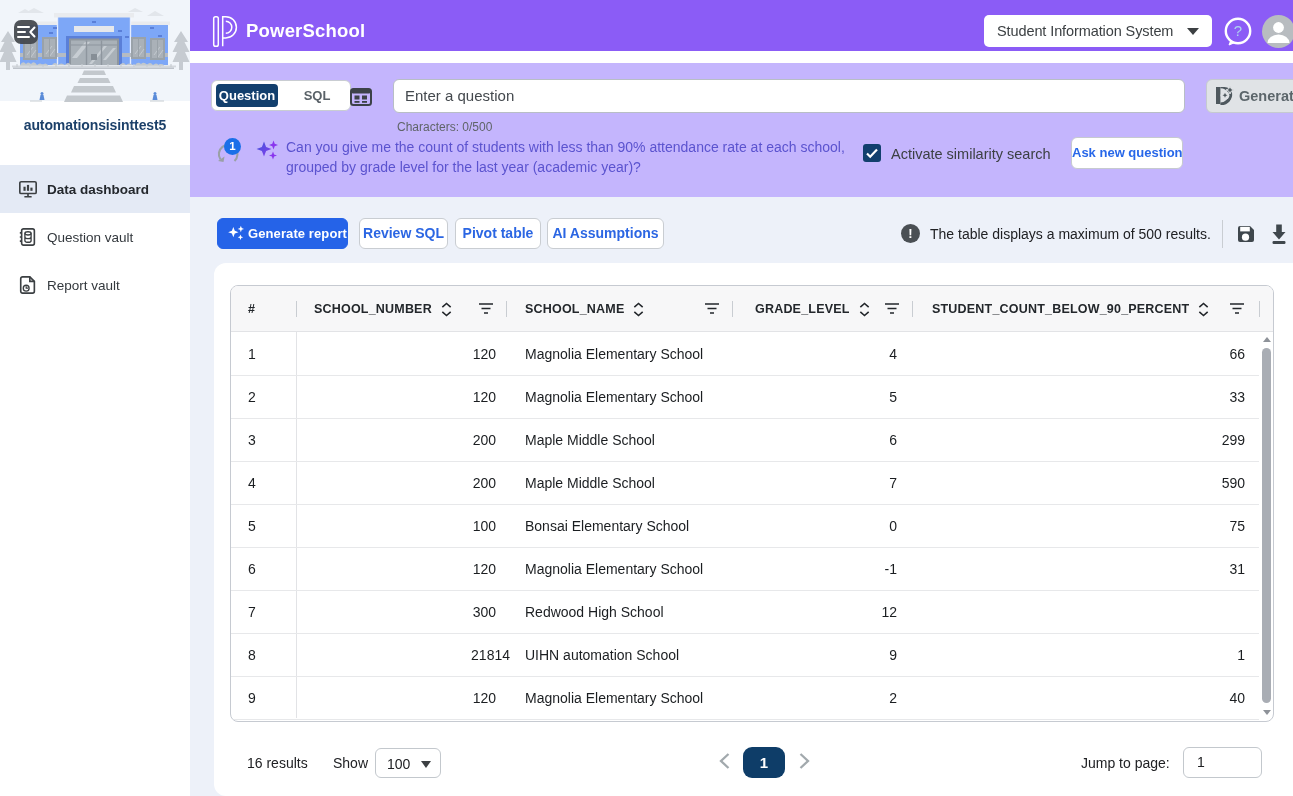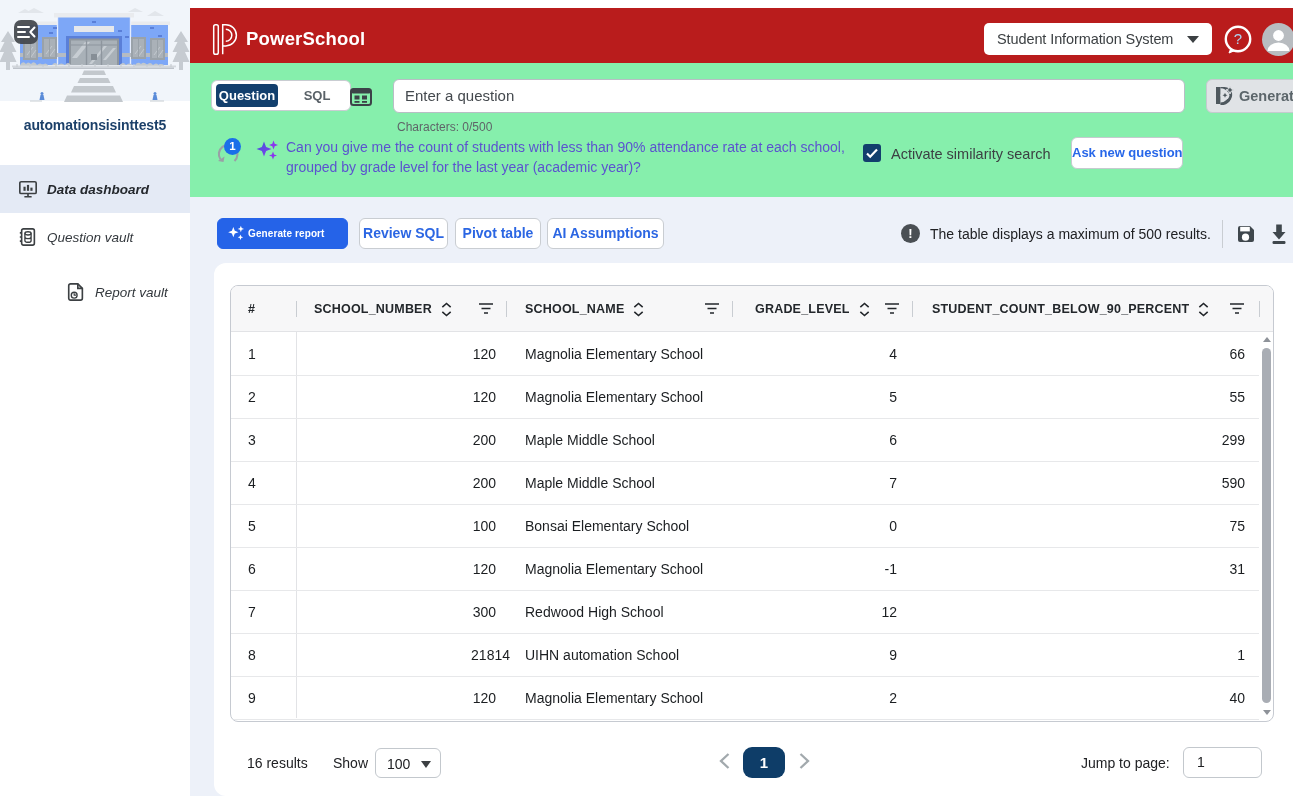--- a/index.html
+++ b/index.html
@@ -5,38 +5,38 @@
 * { margin:0; padding:0; box-sizing:border-box; }
 html,body { width:1293px; height:796px; overflow:hidden; font-family:"Liberation Sans",sans-serif; background:#fff; }
 
 
 #sidebar { position:absolute; left:0; top:0; width:190px; height:796px; background:#fff; z-index:5; }
 #illu { position:absolute; left:0; top:0; width:190px; height:105px; }
 #collapse { position:absolute; left:14px; top:20px; width:24px; height:24px; background:rgba(66,69,75,.92); border-radius:7px; }
 #side-title { position:absolute; left:0; top:117px; width:190px; text-align:center; font-weight:bold; font-size:14px; color:#1c4069; letter-spacing:-.1px; }
 .navitem { position:absolute; left:0; width:190px; height:48px; display:flex; align-items:center; }
 .navitem .ic { margin-left:18px; width:20px; height:20px; }
-.navitem .lb { margin-left:9px; font-size:13.5px; color:#33383d;font-style:italic; }
+.navitem .lb { margin-left:9px; font-size:13.5px; color:#33383d; }
 #nav1 { top:165px; background:#e4eaf5; }
 #nav1 .lb { font-weight:bold; color:#24282d; }
 #nav2 { top:213px; }
-#nav3 { top:268px;padding-left:48px; }
-
-
-#topbar { position:absolute; left:190px; top:8px; width:1103px; height:63px; background:#b91c1c; }
+#nav3 { top:261px; }
+
+
+#topbar { position:absolute; left:190px; top:0; width:1103px; height:51px; background:#8b5cf6; }
 #pslogo { position:absolute; left:22px; top:15px; }
 #pstext { position:absolute; left:56px; top:20px; color:#fff; font-weight:bold; font-size:18.5px; letter-spacing:.2px; }
 #sisdd { position:absolute; left:794px; top:15px; width:228px; height:32px; background:#fff; border-radius:5px; display:flex; align-items:center; }
 #sisdd span { margin-left:13px; font-size:14.5px; color:#3c4043; letter-spacing:-.1px; }
 #sisdd .tri { position:absolute; right:13px; top:13px; width:0; height:0; border-left:6.5px solid transparent; border-right:6.5px solid transparent; border-top:7.5px solid #3c4043; }
 #helpic { position:absolute; left:1031px; top:7px; }
 #avatar { position:absolute; left:1072px; top:15px; width:33px; height:33px; border-radius:50%; background:#b8bcc0; overflow:hidden; }
 
 
-#controls { position:absolute; left:190px; top:63px; width:1103px; height:155px; background:#86efac; }
+#controls { position:absolute; left:190px; top:63px; width:1103px; height:155px; background:#c4b5fd; }
 #tabgroup { position:absolute; left:21px; top:17px; width:140px; height:31px; border:1px solid #c9cdd2; border-radius:6px; background:#fff; }
 #tabq { position:absolute; left:4px; top:3px; width:62px; height:23px; background:#123f6d; border-radius:4px; color:#fff; font-size:13px; font-weight:bold; text-align:center; line-height:23px; }
 #tabsql { position:absolute; left:76px; top:3px; width:58px; height:23px; color:#5a6268; font-size:13px; font-weight:bold; text-align:center; line-height:23px; }
 #kbicon { position:absolute; left:160px; top:25px; }
 #qinput { position:absolute; left:203px; top:16px; width:792px; height:34px; border:1px solid #b8bec5; border-radius:6px; background:#fff; font-size:15px; color:#44494e; line-height:32px; padding-left:11px; }
 #chars { position:absolute; left:207px; top:57px; font-size:12px; color:#5f6468; }
 #genbtn { position:absolute; left:1016px; top:16px; width:110px; height:34px; background:#e0e3e6; border:1px solid #c5cacf; border-radius:6px; }
 #genbtn span { position:absolute; left:32px; top:8px; font-size:14.5px; font-weight:bold; color:#5c666b; }
 
 #qrow { position:absolute; left:0px; top:0px; width:1103px; height:134px; }
@@ -301,21 +301,21 @@
   </div>
 </div>
 
 <div id="panel">
   <div id="bgen" class="btn">
     <svg width="19" height="19" viewBox="0 0 24 24" style="position:absolute;left:9px;top:6px">
       <path d="M8,2.5 L9.8,7.2 L14.5,9 L9.8,10.8 L8,15.5 L6.2,10.8 L1.5,9 L6.2,7.2 Z" fill="#fff"></path>
       <path d="M17.5,1 L18.6,3.9 L21.5,5 L18.6,6.1 L17.5,9 L16.4,6.1 L13.5,5 L16.4,3.9 Z" fill="#fff"></path>
       <path d="M17,12 L18,14.5 L20.5,15.5 L18,16.5 L17,19 L16,16.5 L13.5,15.5 L16,14.5 Z" fill="#fff"></path>
     </svg>
-    <span style="display:block;margin-left:30px;text-align:left;font-size:10px;letter-spacing:.1px">Generate report</span>
+    <span style="display:block;margin-left:30px;text-align:right;font-size:13px;letter-spacing:.1px">Generate report</span>
   </div>
   <div id="brev" class="btn">Review SQL</div>
   <div id="bpiv" class="btn">Pivot table</div>
   <div id="bai" class="btn">AI Assumptions</div>
   <div id="warnic">!</div>
   <div id="warntext">The table displays a maximum of 500 results.</div>
   <div id="vdiv"></div>
   <svg id="saveic" width="20" height="20" viewBox="0 0 20 20">
     <path d="M2,4 a2,2 0 0 1 2,-2 h10 l4,4 v10 a2,2 0 0 1 -2,2 h-12 a2,2 0 0 1 -2,-2 z" fill="#3f474d"></path>
     <rect x="4.2" y="2.8" width="9.6" height="4.6" fill="#fff"></rect>
@@ -368,21 +368,21 @@
     <div class="cell" style="left:83px;width:182px;text-align:right">120</div>
     <div class="cell" style="left:294px">Magnolia Elementary School</div>
     <div class="cell" style="left:524px;width:142px;text-align:right">4</div>
     <div class="cell" style="left:701px;width:313px;text-align:right">66</div>
   </div>
           <div class="row" style="top:90px">
     <div class="cell" style="left:17px">2</div>
     <div class="cell" style="left:83px;width:182px;text-align:right">120</div>
     <div class="cell" style="left:294px">Magnolia Elementary School</div>
     <div class="cell" style="left:524px;width:142px;text-align:right">5</div>
-    <div class="cell" style="left:701px;width:313px;text-align:right">55</div>
+    <div class="cell" style="left:701px;width:313px;text-align:right">33</div>
   </div>
           <div class="row" style="top:133px">
     <div class="cell" style="left:17px">3</div>
     <div class="cell" style="left:83px;width:182px;text-align:right">200</div>
     <div class="cell" style="left:294px">Maple Middle School</div>
     <div class="cell" style="left:524px;width:142px;text-align:right">6</div>
     <div class="cell" style="left:701px;width:313px;text-align:right">299</div>
   </div>
           <div class="row" style="top:176px">
     <div class="cell" style="left:17px">4</div>

